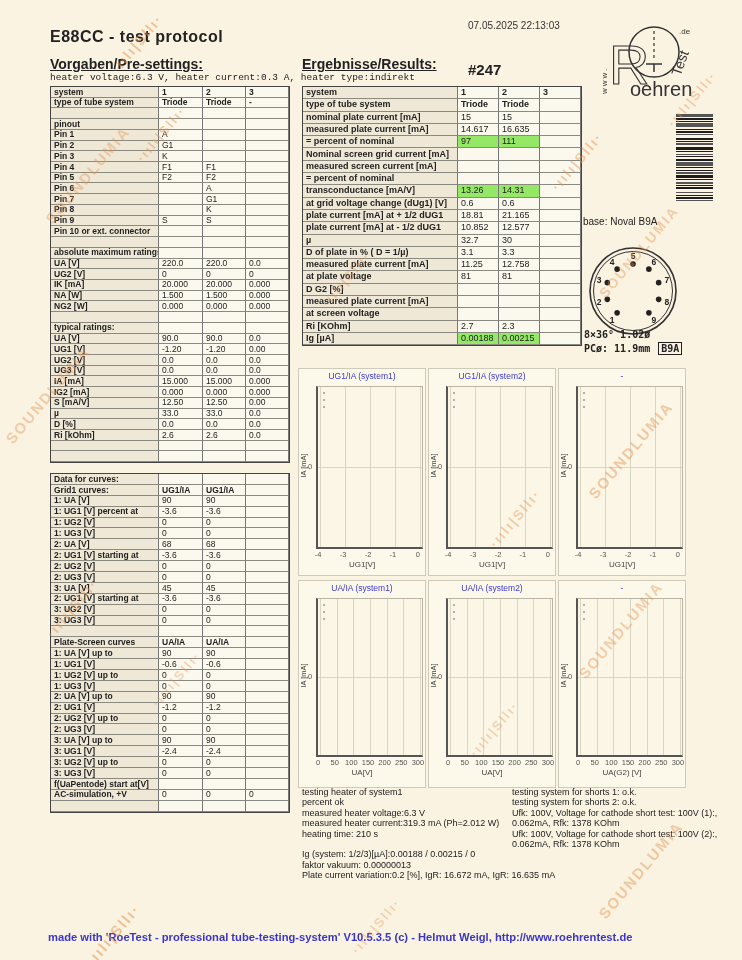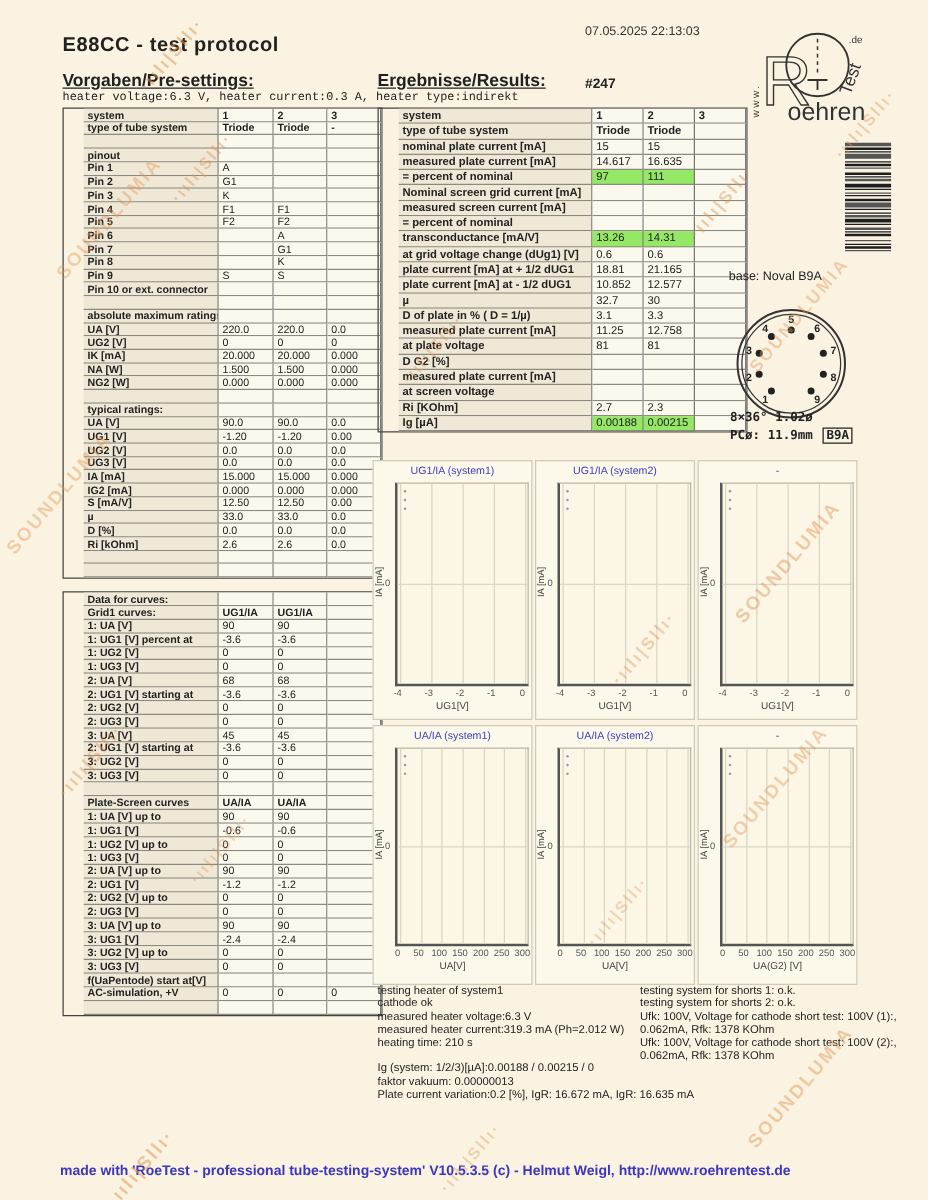--- a/index.html
+++ b/index.html
@@ -3,23 +3,23 @@
 <meta charset="utf-8">
 <style>
   html,body{margin:0;padding:0;}
   body{font-family:"Liberation Sans","DejaVu Sans",sans-serif;background:#FAF3E1;}
   #page{position:relative;width:742px;height:960px;background:#FAF3E1;overflow:hidden;color:#222;}
   .abs{position:absolute;}
   .ttl{font-size:16px;font-weight:bold;letter-spacing:.5px;}
   .dt{font-size:10px;color:#333;}
   .hd{font-size:14px;font-weight:bold;text-decoration:underline;}
   .sub{font-size:9.5px;}
-  .serial{font-size:11px;font-weight:bold;}
+  .serial{font-size:15px;font-weight:bold;}
   .grid{display:grid;border-top:1.5px solid #444;border-left:1.5px solid #444;
-        border-right:.5px solid #444;border-bottom:1px solid #444;padding-left:16px;}
+        border-right:.5px solid #444;border-bottom:1px solid #444;}
   .grid .c{border-right:1px solid #777;border-bottom:1px solid #8a8a80;
         font-size:8.5px;padding:0 0 0 3px;overflow:hidden;white-space:nowrap;
         background:#FBF8EE;line-height:1.25;display:flex;align-items:center;}
   .grid .l{background:#EFE8D7;font-weight:bold;}
   .grid .b{font-weight:bold;}
   .grid .hl{background:#94E866;}
   .rt .c{font-size:9px;}
   .chart-cell{position:absolute;width:126px;height:206px;background:#FCF8EA;border:1px solid #CFCBBA;}
   .chart-title{position:absolute;top:2px;left:0;right:0;text-align:center;font-size:8.5px;color:#3b3bd0;}
   .plot{position:absolute;background:#FBF6E6;border-top:1px solid #B9B5A5;border-right:1px solid #B9B5A5;
@@ -653,21 +653,21 @@
           <div class="dot" style="left: 5.2px; top: 18.72px;"></div>
         </div>
         <div class="ylab" style="left: -8px; top: 90px;">IA [mA]</div>
         <div class="yzero" style="left: 9px; top: 91px;">0</div>
         <div class="xlab" style="top: 187px;">UA(G2) [V]</div>
       </div>
     </div>
 
   <div id="notesL" class="abs" style="left:302px;top:787px;">
       <div class="note">testing heater of system1</div>
-      <div class="note">cathode ok</div>
+      <div class="note">percent ok</div>
       <div class="note">measured heater voltage:6.3 V</div>
       <div class="note">measured heater current:319.3 mA (Ph=2.012 W)</div>
       <div class="note">heating time: 210 s</div>
       <div class="note"> </div>
       <div class="note">Ig (system: 1/2/3)[µA]:0.00188 / 0.00215 / 0</div>
       <div class="note">faktor vakuum: 0.00000013</div>
       <div class="note">Plate current variation:0.2 [%], IgR: 16.672 mA, IgR: 16.635 mA</div>
     </div>
   <div id="notesR" class="abs" style="left:512px;top:787px;">
       <div class="note">testing system for shorts 1: o.k.</div>

